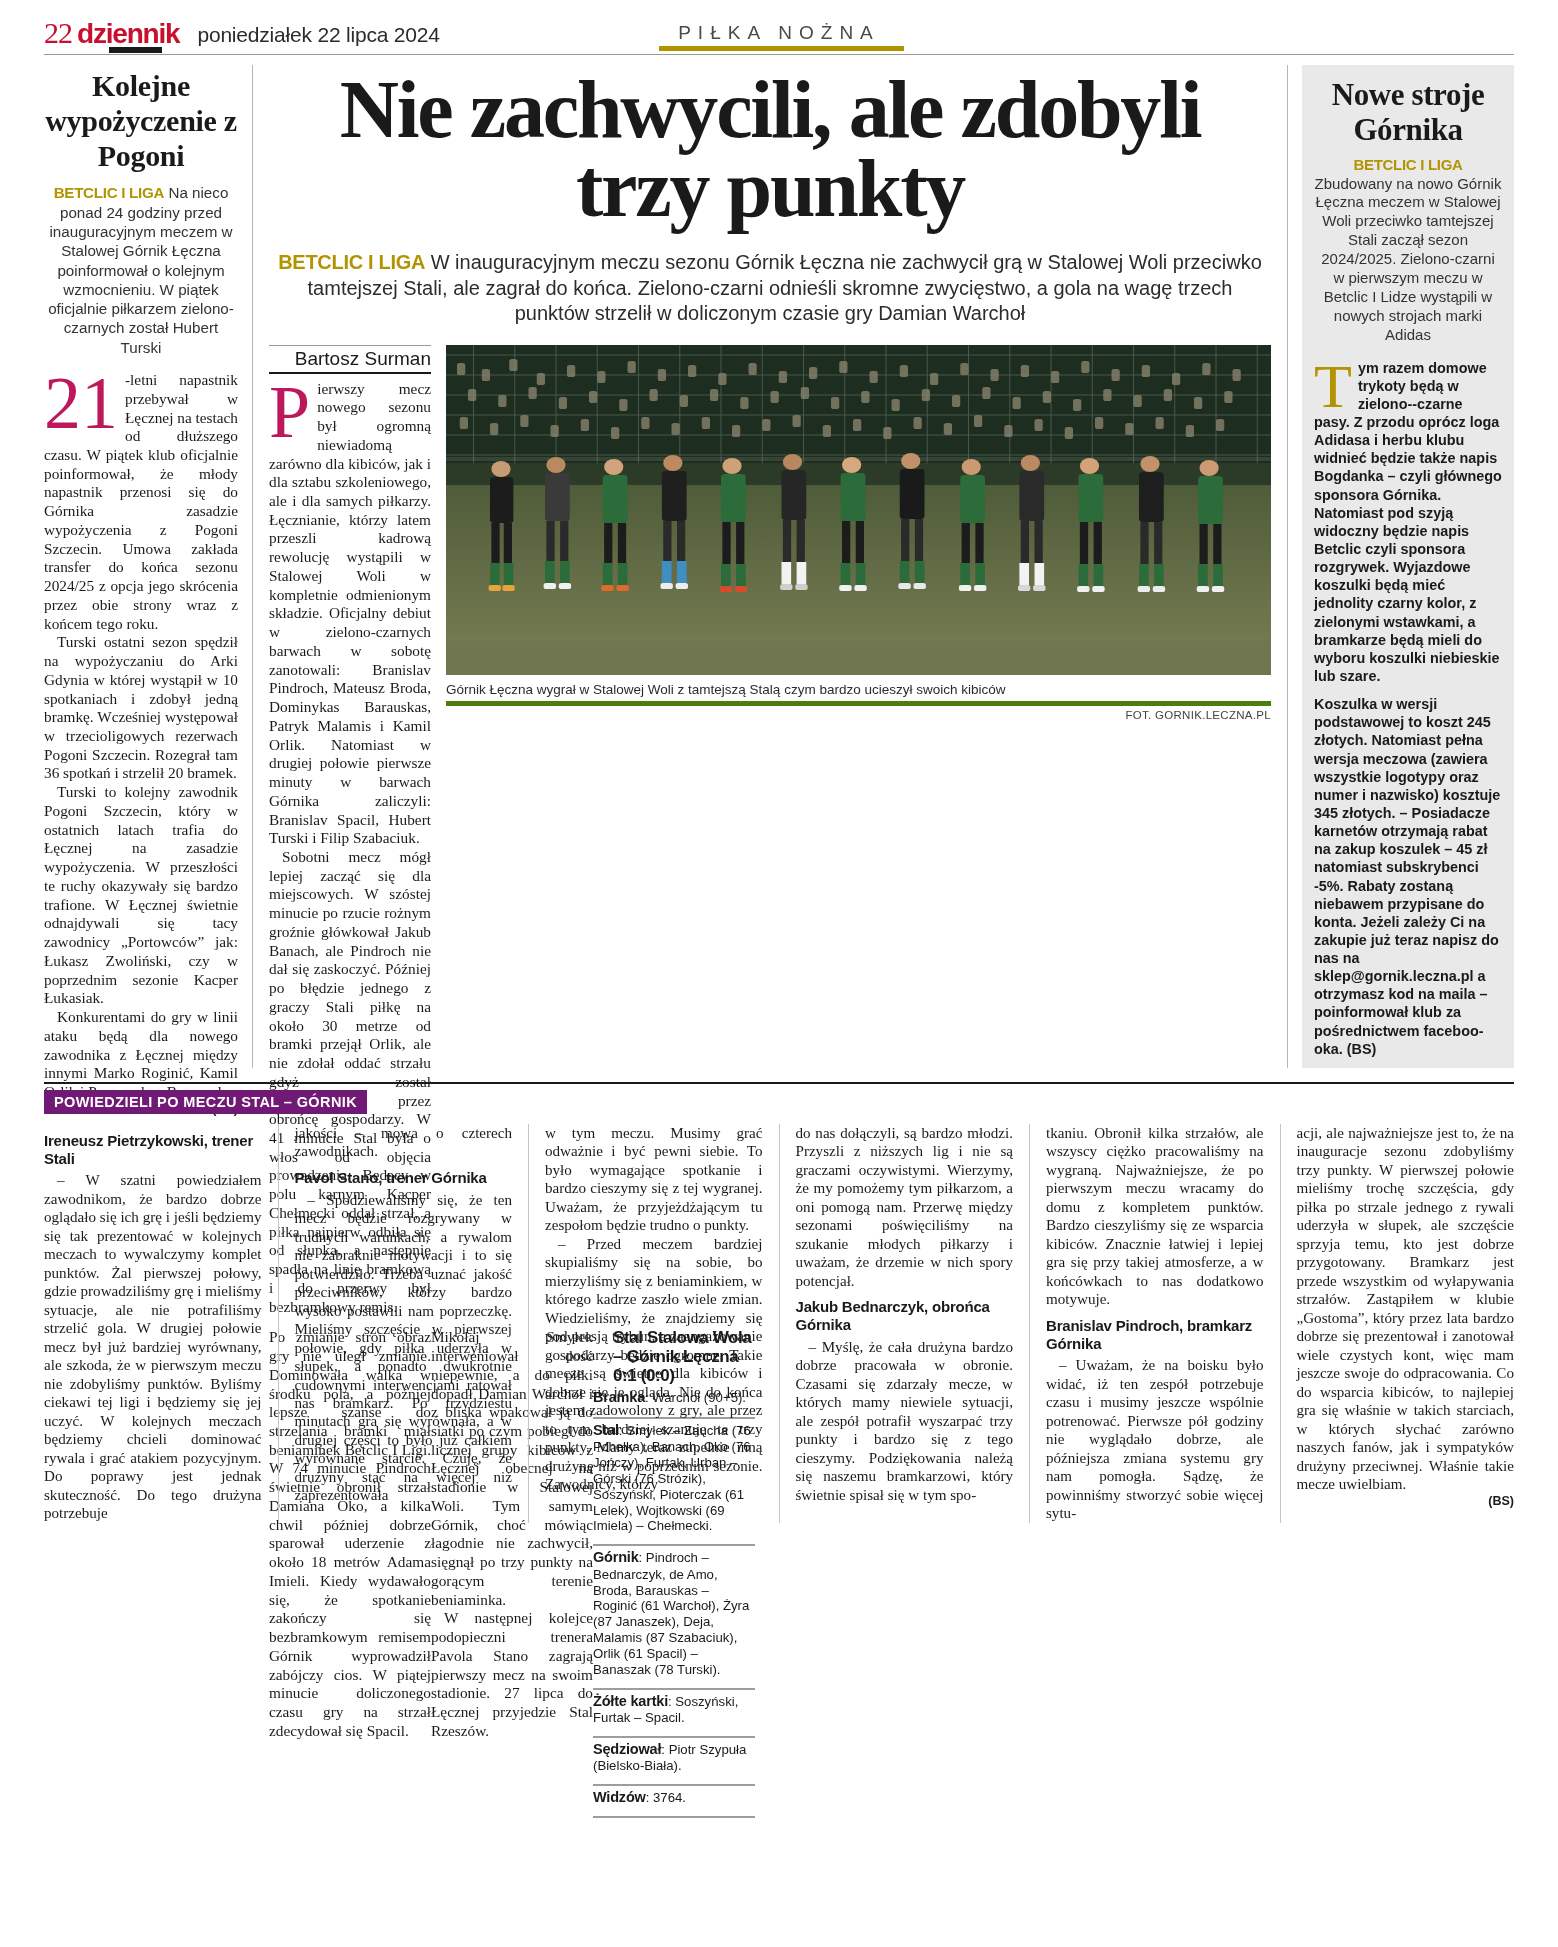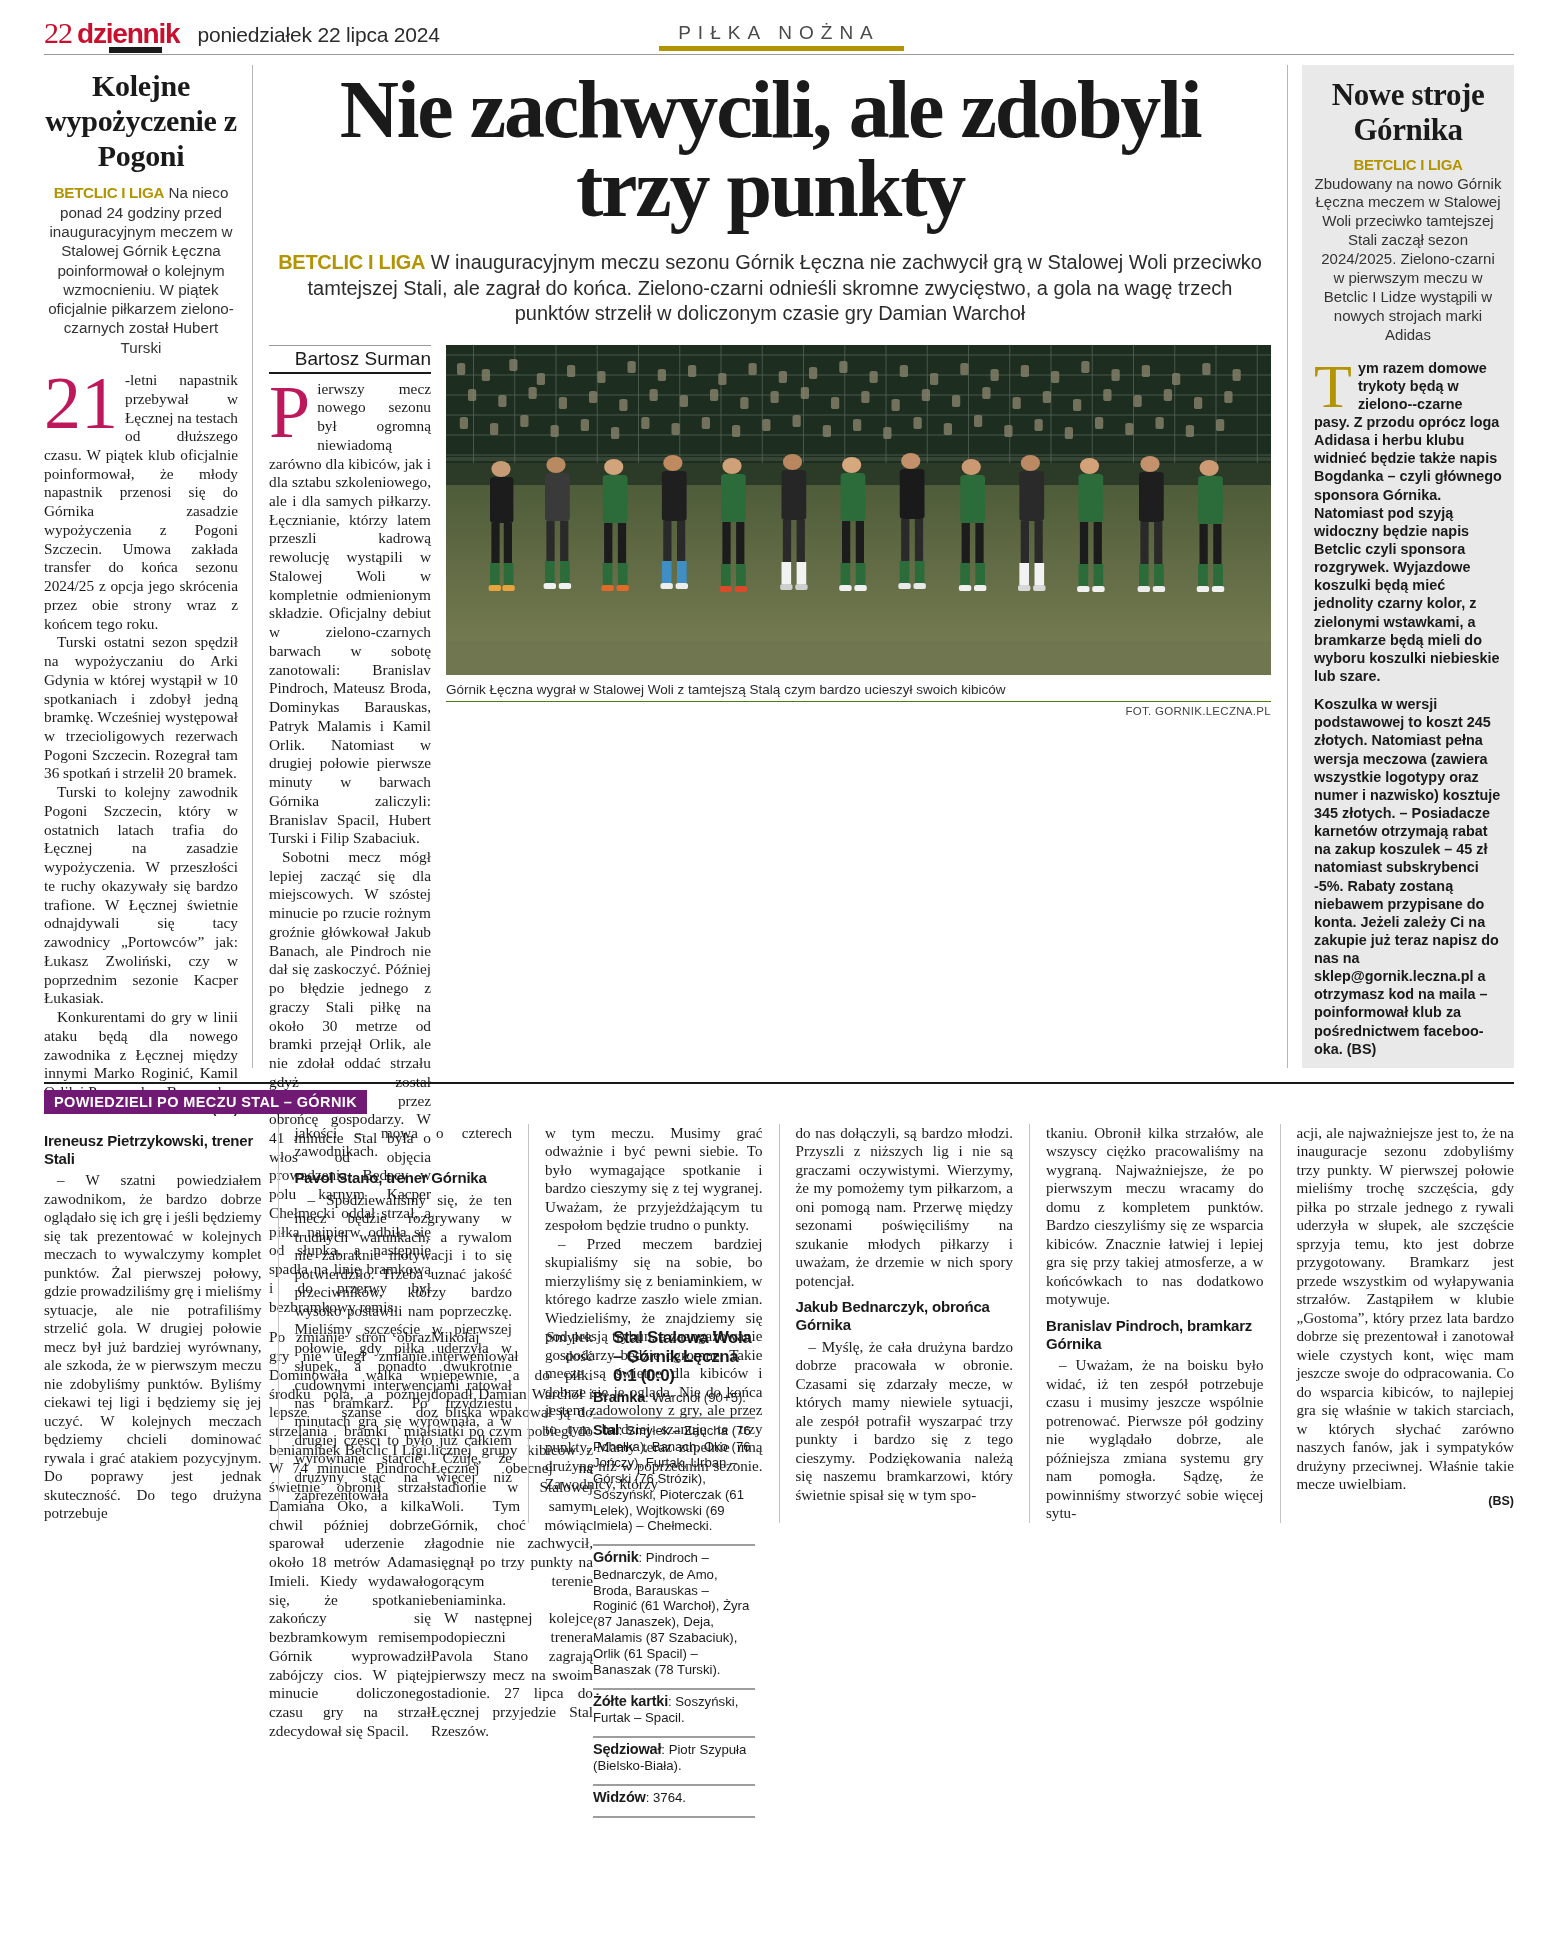--- a/index.html
+++ b/index.html
@@ -89,21 +89,21 @@
   .cc { width:162px; flex:0 0 162px; }
   .cc-wide { flex:1; }
   .byline {
     font-family:"Liberation Sans", sans-serif; font-size:19px;
     border-top:1px solid #9a9a9a; border-bottom:2px solid #1a1a1a;
     display:block; padding:2px 0 2px; margin-bottom:6px; text-align:right;
   }
   .photo { width:100%; height:330px; position:relative; overflow:hidden; background:#0b1410; }
   .photo-cap {
     font-family:"Liberation Sans", sans-serif; font-size:13.5px; color:#2b2b2b;
-    border-bottom:1px solid #4d7c0f; padding:5px 0 4px; margin-top:2px;
+    border-bottom:5px solid #4d7c0f; padding:5px 0 4px; margin-top:2px;
   }
   .photo-credit {
     font-family:"Liberation Sans", sans-serif; font-size:11.5px; color:#444;
     text-align:right; padding-top:3px; letter-spacing:0.3px;
   }
 
   .lower-cols { display:flex; gap:0; margin-top:12px; }
 
   
   .statsbox { font-family:"Liberation Sans", sans-serif; }

